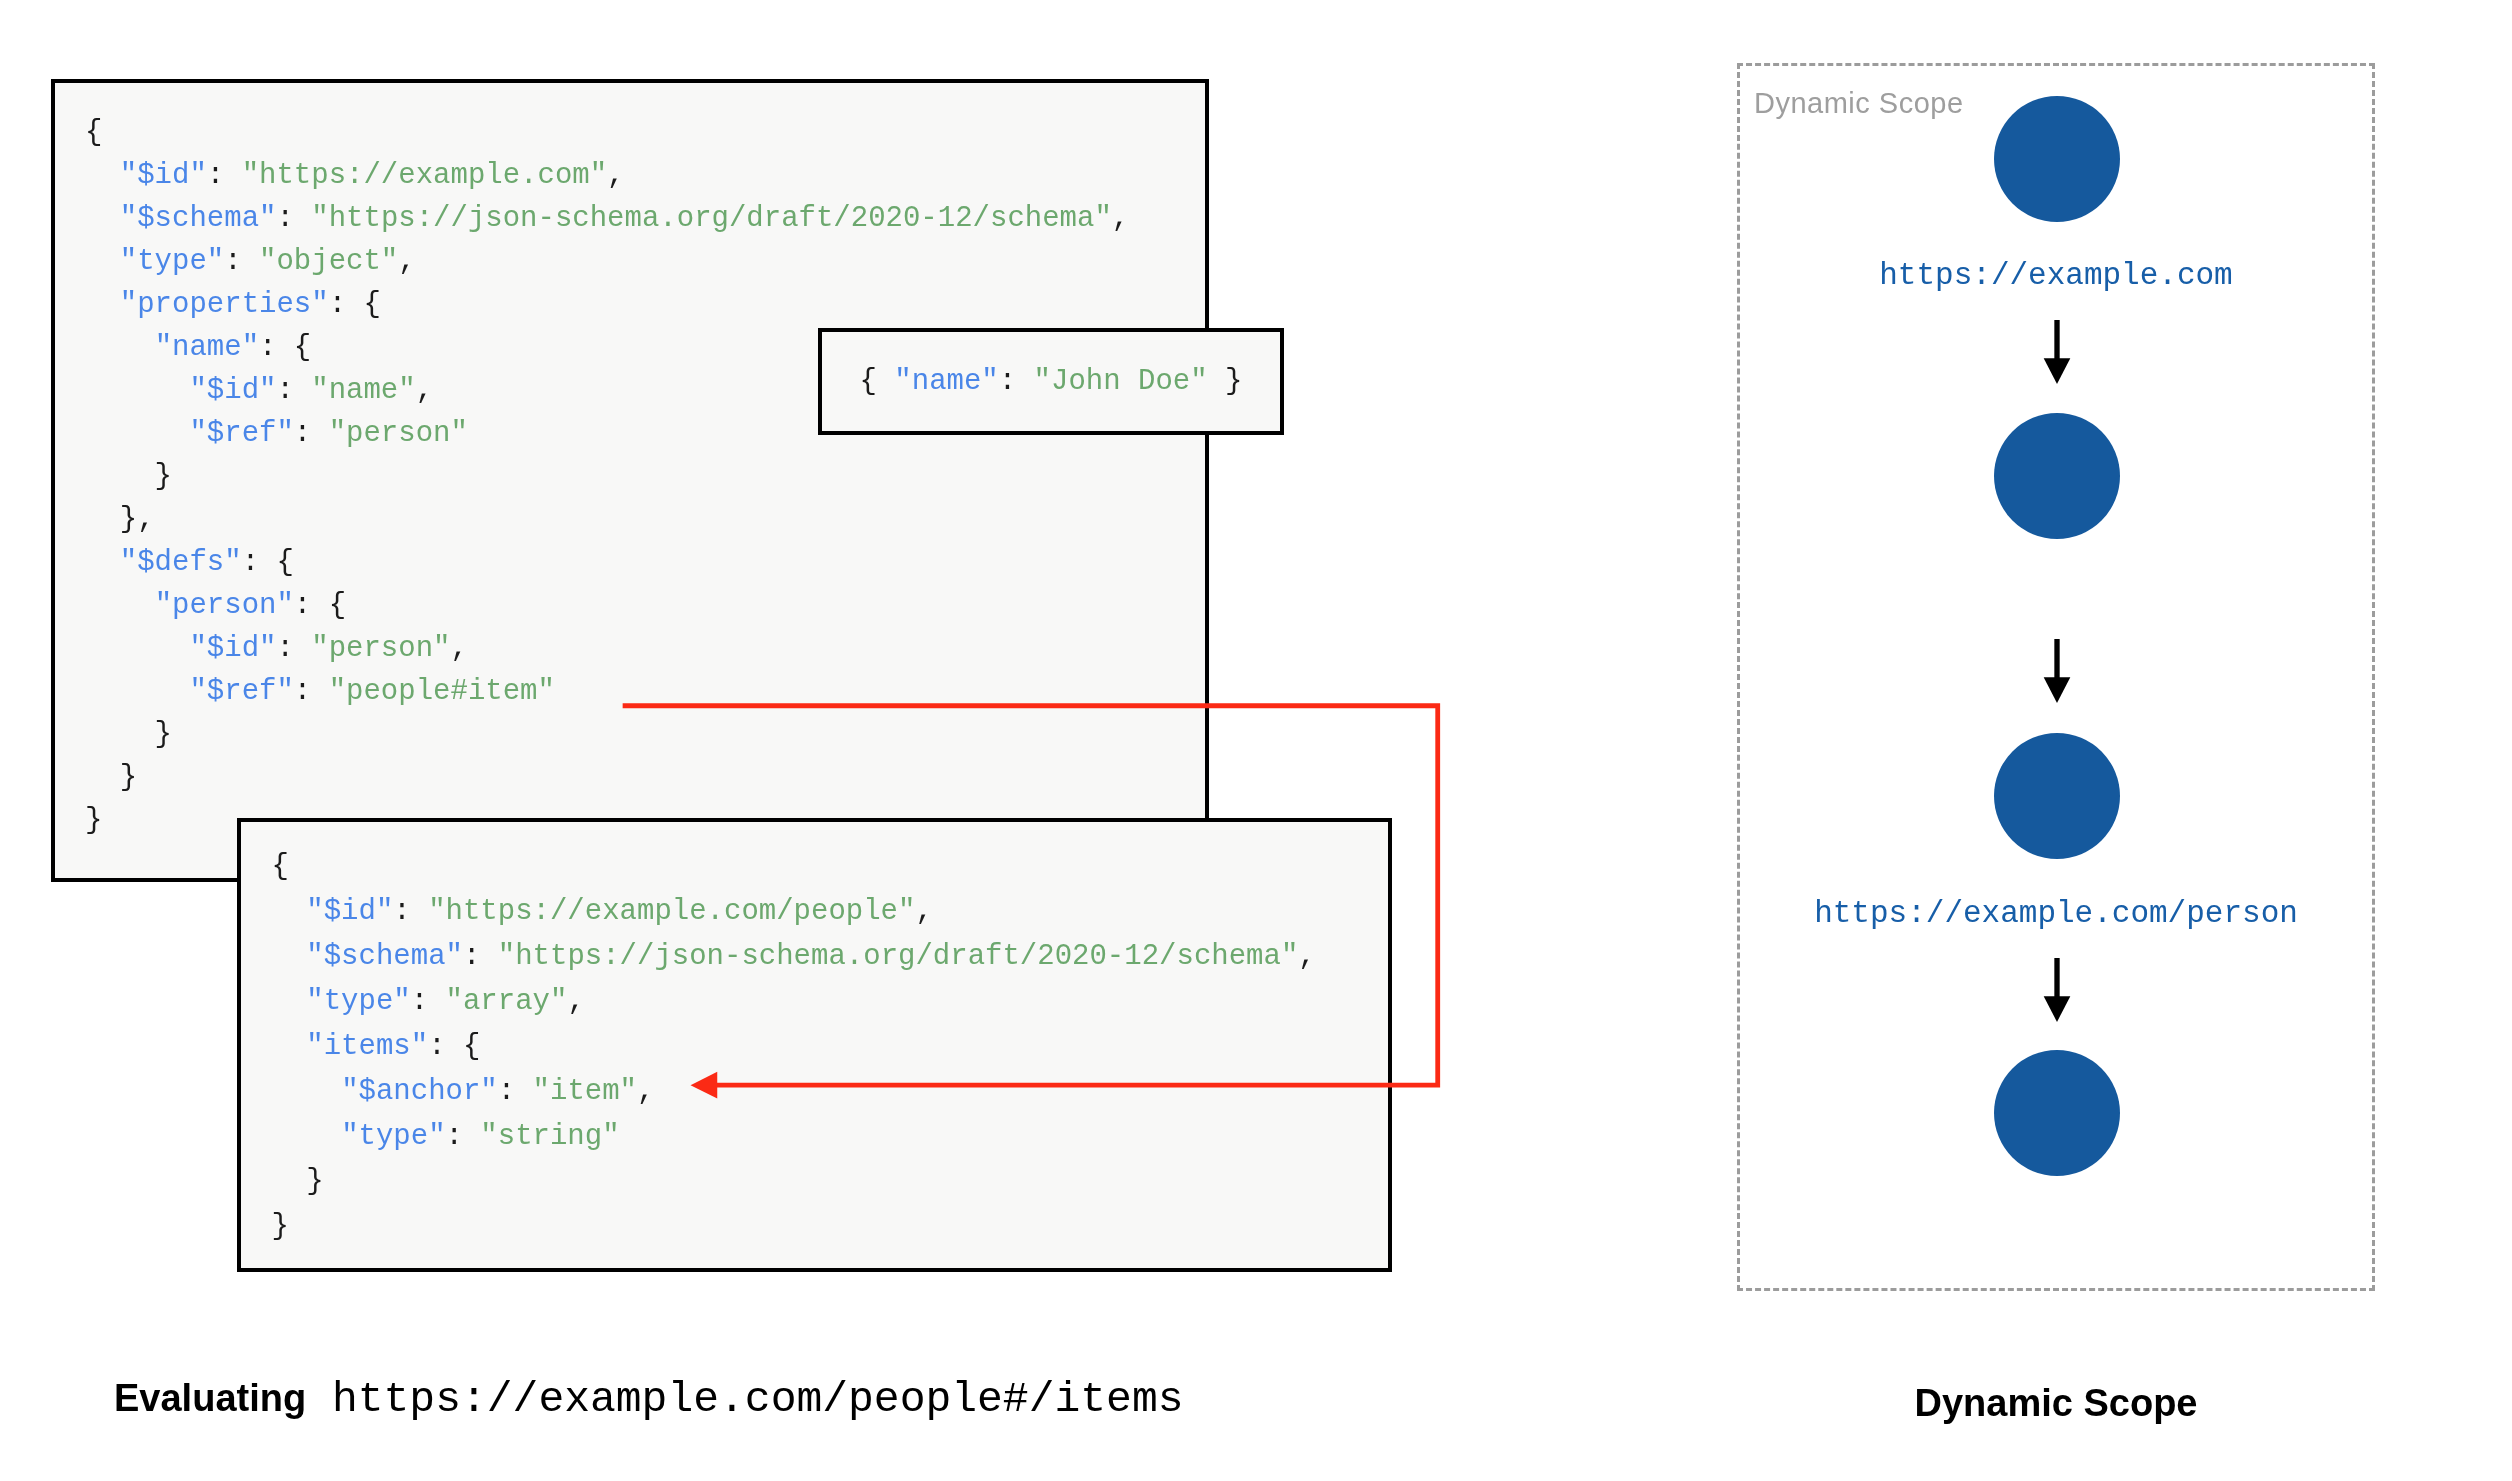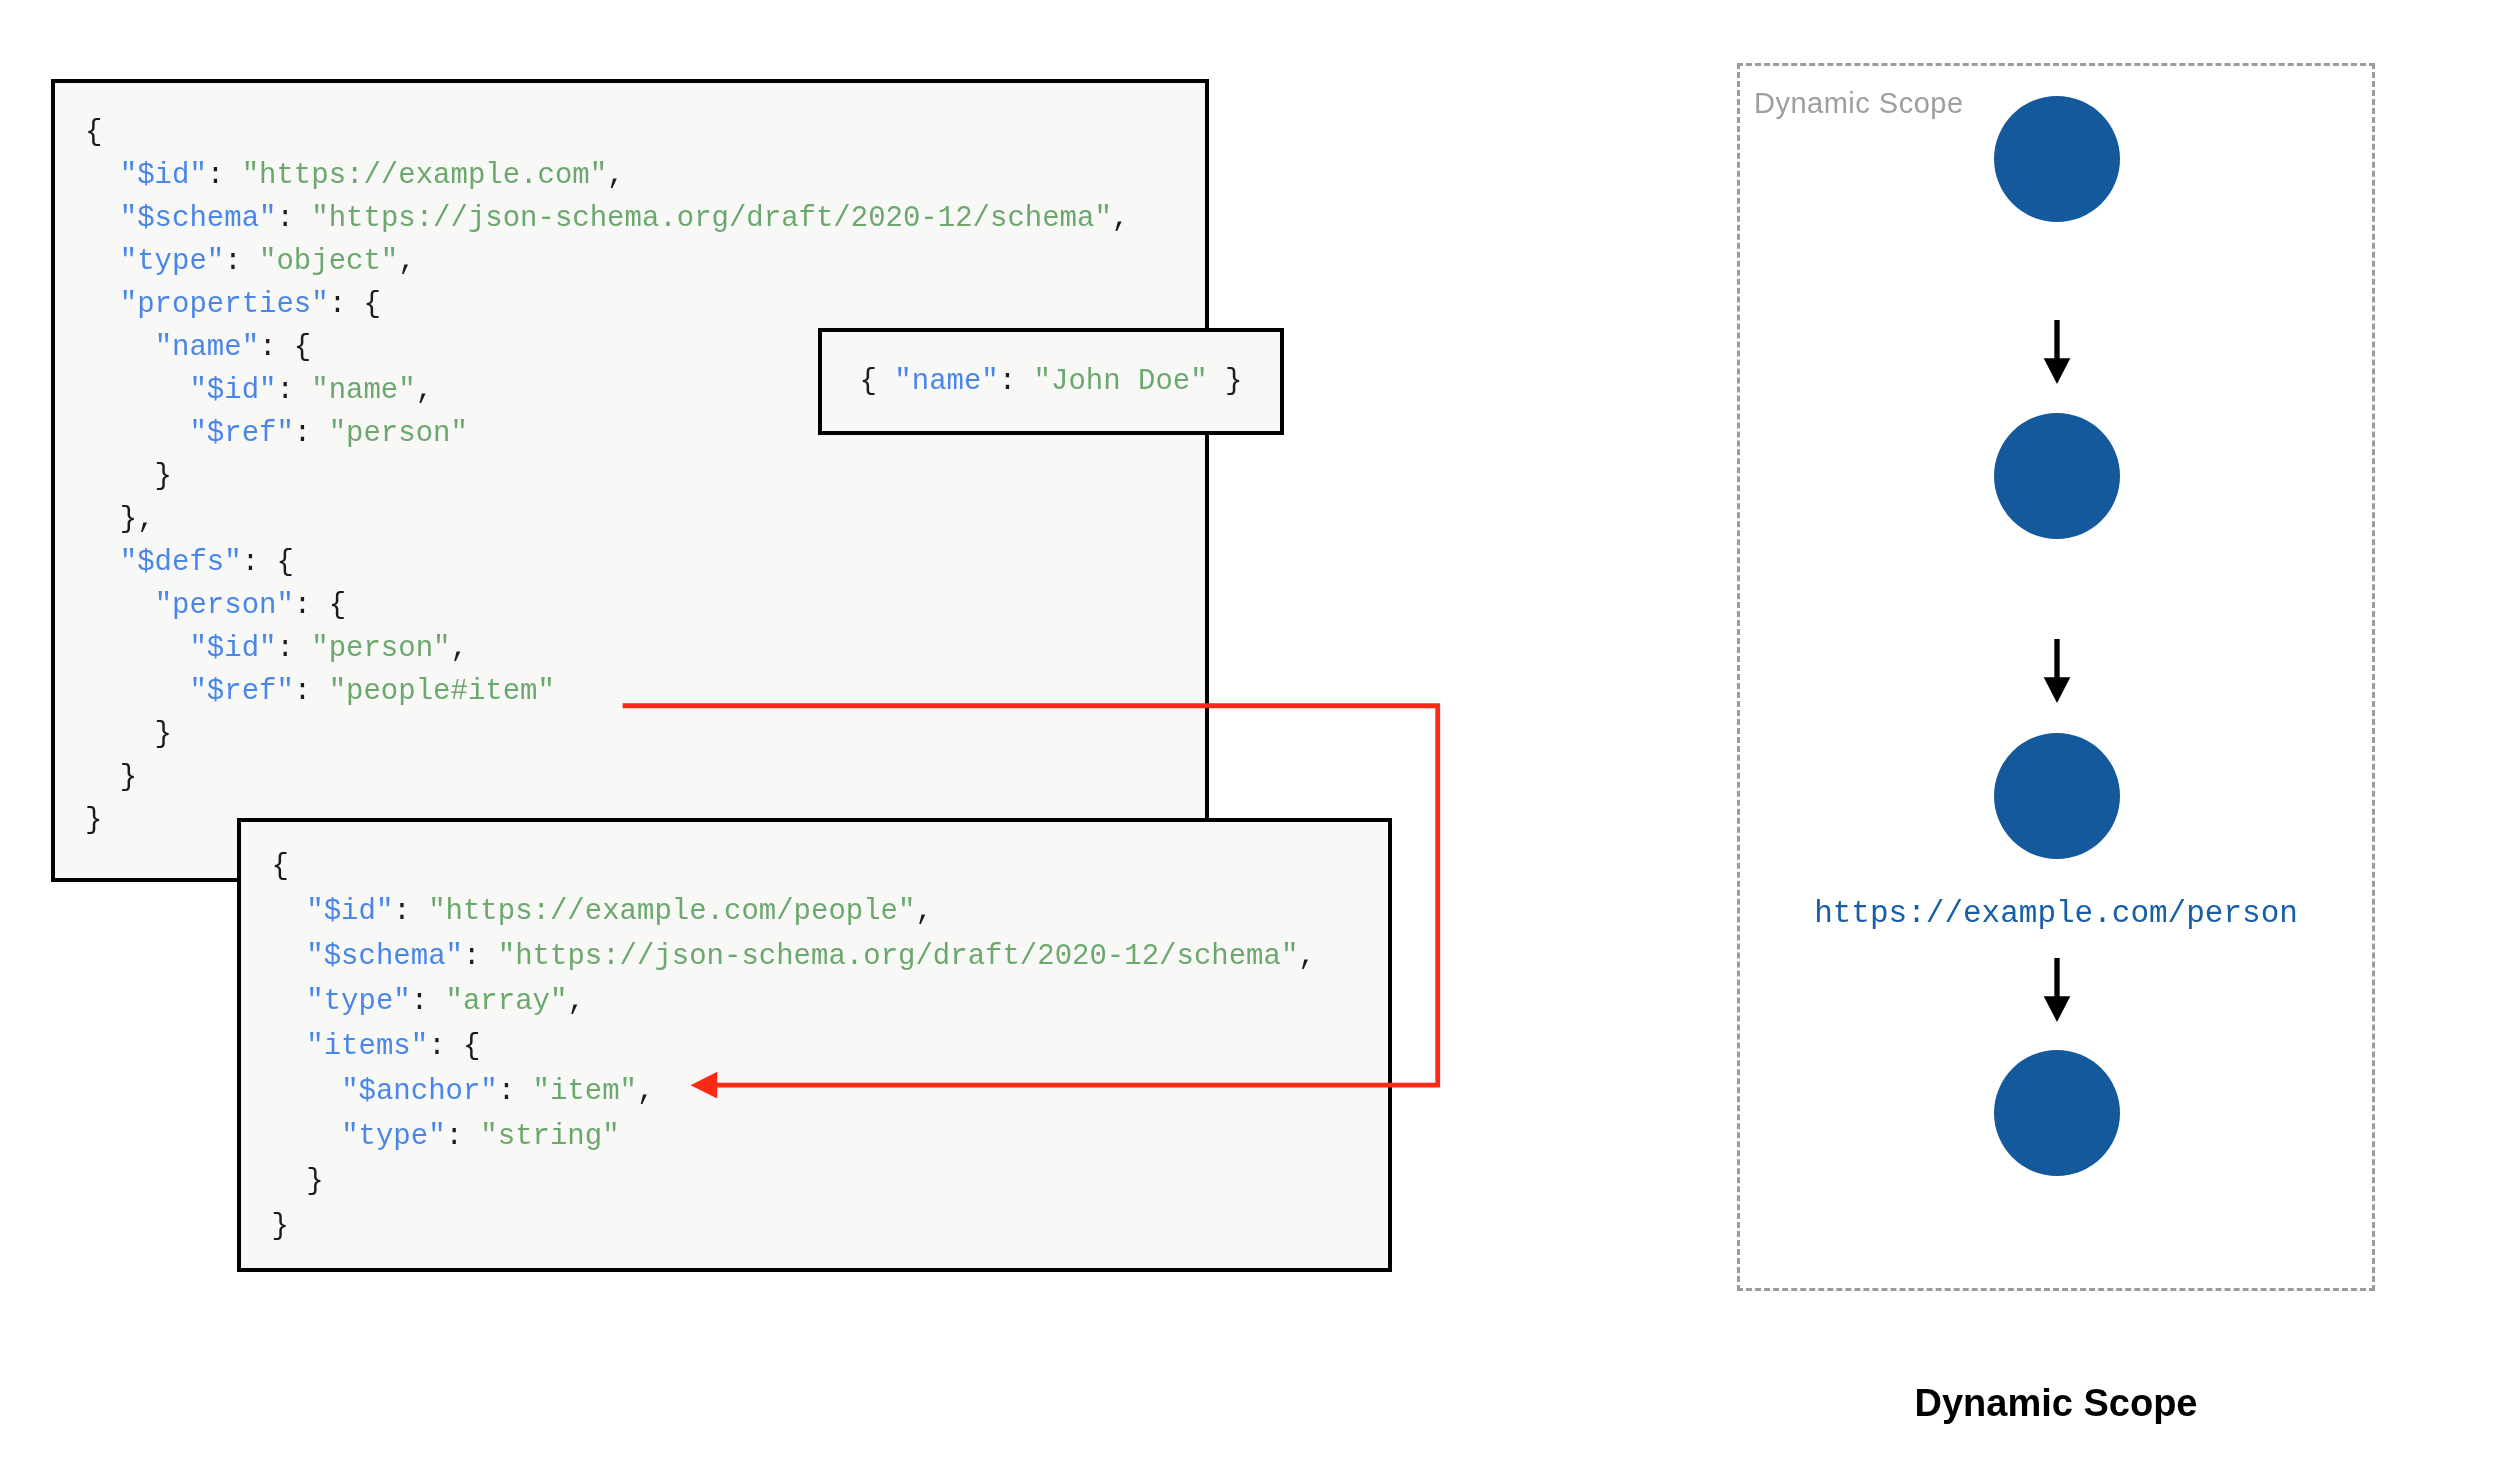--- a/index.html
+++ b/index.html
@@ -103,20 +103,21 @@
 
   <svg id="ref-arrow" width="2512" height="1482" viewBox="0 0 4700 2772">
     <path d="M 1165 1320 H 2690 V 2030 H 1340" fill="none" stroke="#fb2a15" stroke-width="9"></path>
     <polygon points="1292,2030 1342,2005 1342,2055" fill="#fb2a15"></polygon>
   </svg>
 
   <div id="scope-box"></div>
   <div id="scope-box-label">Dynamic Scope</div>
 
   <div class="scope-circle" style="top:96px"></div>
+  <div class="scope-url" style="top:258px">https://example.com</div>
 
   <svg class="down-arrow" style="top:320px" viewBox="0 0 60 122">
     <rect class="shaft" x="25" y="0" width="10" height="76"></rect>
     <polygon class="head" points="5,72 55,72 30,120"></polygon>
   </svg>
 
   <div class="scope-circle" style="top:413px"></div>
 
   <svg class="down-arrow" style="top:639px" viewBox="0 0 60 122">
     <rect class="shaft" x="25" y="0" width="10" height="76"></rect>
@@ -126,16 +127,19 @@
   <div class="scope-circle" style="top:733px"></div>
   <div class="scope-url" style="top:896px">https://example.com/person</div>
 
   <svg class="down-arrow" style="top:958px" viewBox="0 0 60 122">
     <rect class="shaft" x="25" y="0" width="10" height="76"></rect>
     <polygon class="head" points="5,72 55,72 30,120"></polygon>
   </svg>
 
   <div class="scope-circle" style="top:1050px"></div>
 
+  <div id="caption-left">
+    <span class="cap-bold">Evaluating</span><span class="cap-mono"> https://example.com/people#/items</span>
+  </div>
   <div id="caption-right">Dynamic Scope</div>
 
 </div>
 
 
 </body></html>

